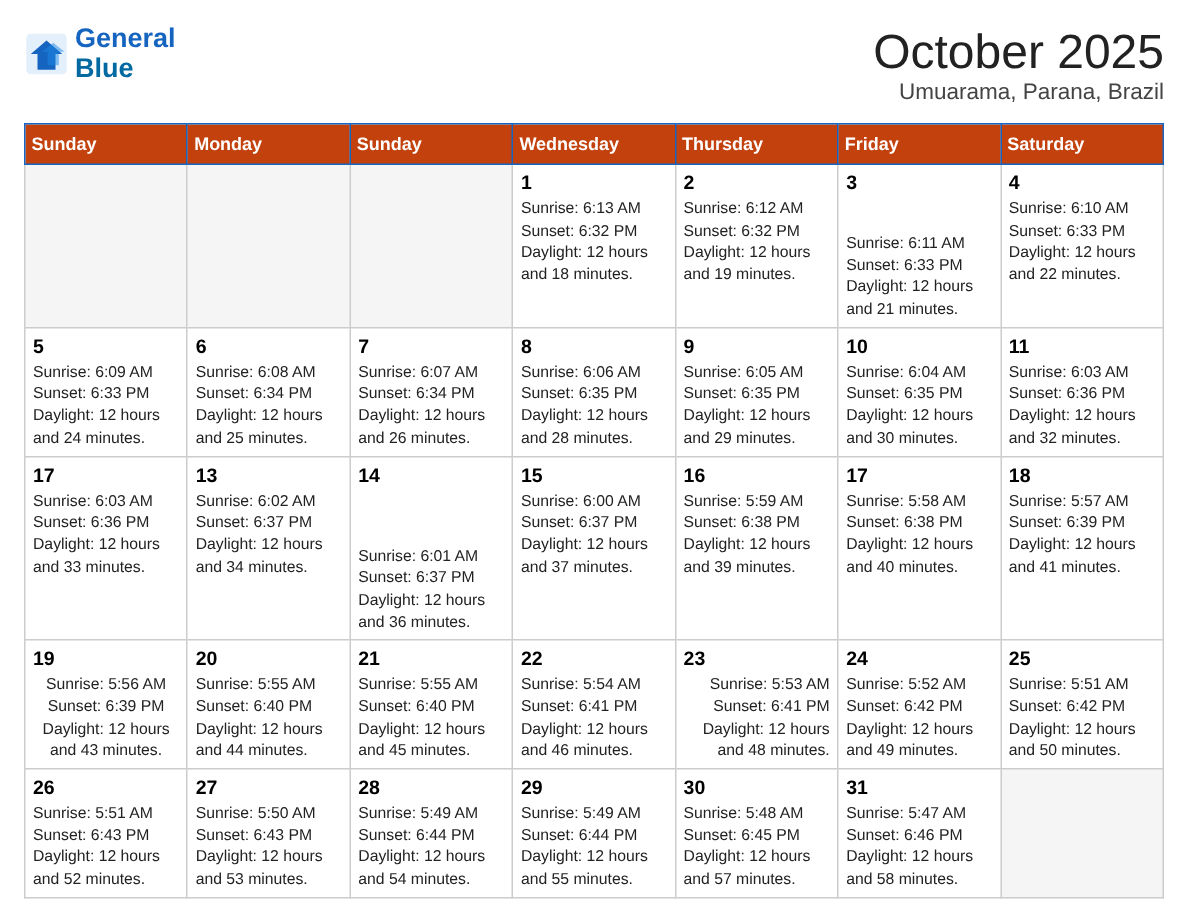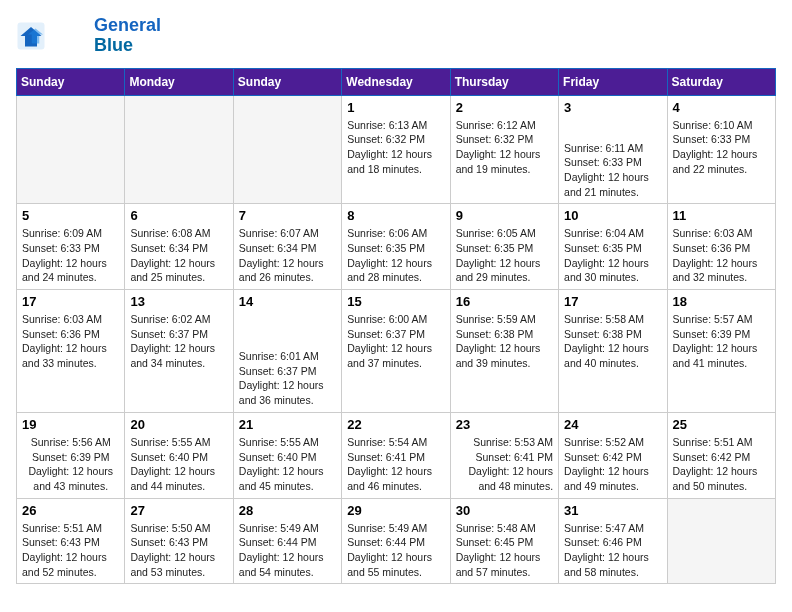--- a/index.html
+++ b/index.html
@@ -22,21 +22,20 @@
       gap: 4px;
     }
     .logo-text {
       font-size: 18px;
       font-weight: bold;
       color: #333;
       line-height: 1.1;
     }
     .logo-text span {
       color: #1565c0;
-      margin-left: 44px;
     }
     .logo-icon {
       width: 30px;
       height: 30px;
     }
     .title-block {
       text-align: right;
     }
     .month-title {
       font-size: 32px;
@@ -46,21 +45,21 @@
     .location {
       font-size: 15px;
       color: #444;
     }
     table {
       width: 100%;
       border-collapse: collapse;
       font-size: 11px;
     }
     thead th {
-      background: #4c1d95;
+      background: #c2410c;
       color: #fff;
       padding: 6px 4px;
       text-align: left;
       font-weight: bold;
       font-size: 12px;
       border: 1px solid #1565c0;
     }
     td {
       border: 1px solid #ccc;
       vertical-align: top;
@@ -95,20 +94,24 @@
     <svg class="logo-icon" viewBox="0 0 40 40">
       <rect x="2" y="2" width="36" height="36" rx="4" fill="#e3f0fb"></rect>
       <polygon points="20,8 34,20 28,20 28,34 12,34 12,20 6,20" fill="#1565c0"></polygon>
       <polygon points="26,10 36,18 31,18 31,30 21,30 21,18 16,18" fill="#1e88e5" opacity="0.5"></polygon>
     </svg>
     <div class="logo-text">
       <div><span>General</span></div>
       <div><span style="color:#0369a1">Blue</span></div>
     </div>
   </div>
+  <div class="title-block">
+    <div class="month-title">October 2025</div>
+    <div class="location">Umuarama, Parana, Brazil</div>
+  </div>
 </div>
 
 <table>
   <thead>
     <tr>
     <th>Sunday</th>
         <th>Monday</th>
         <th>Sunday</th>
         <th>Wednesday</th>
         <th>Thursday</th>

